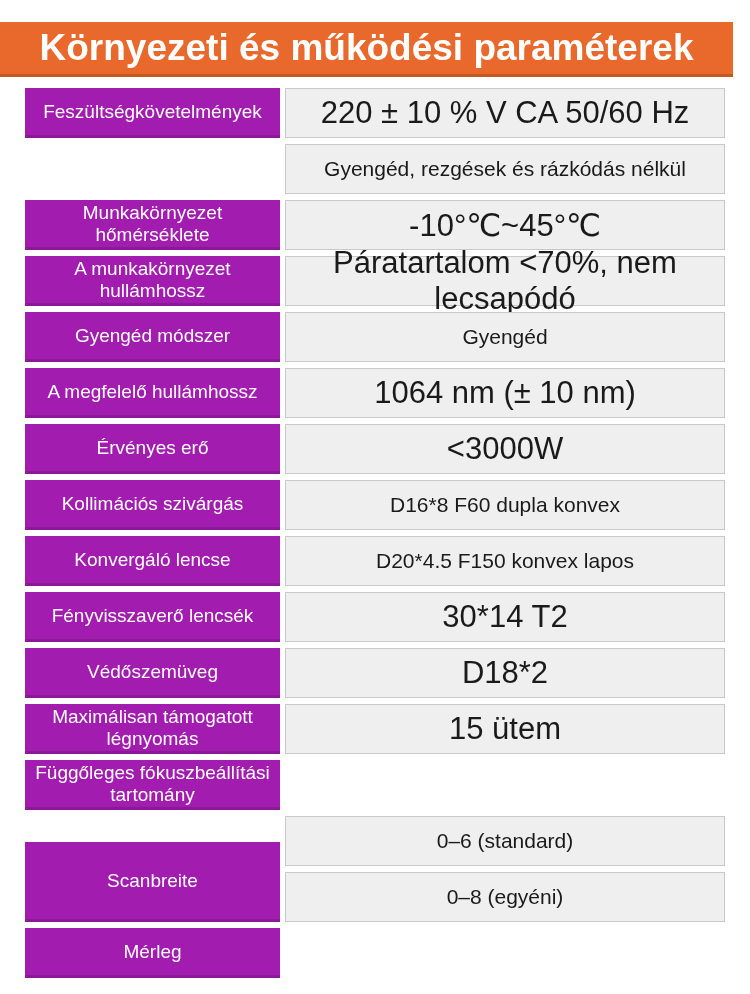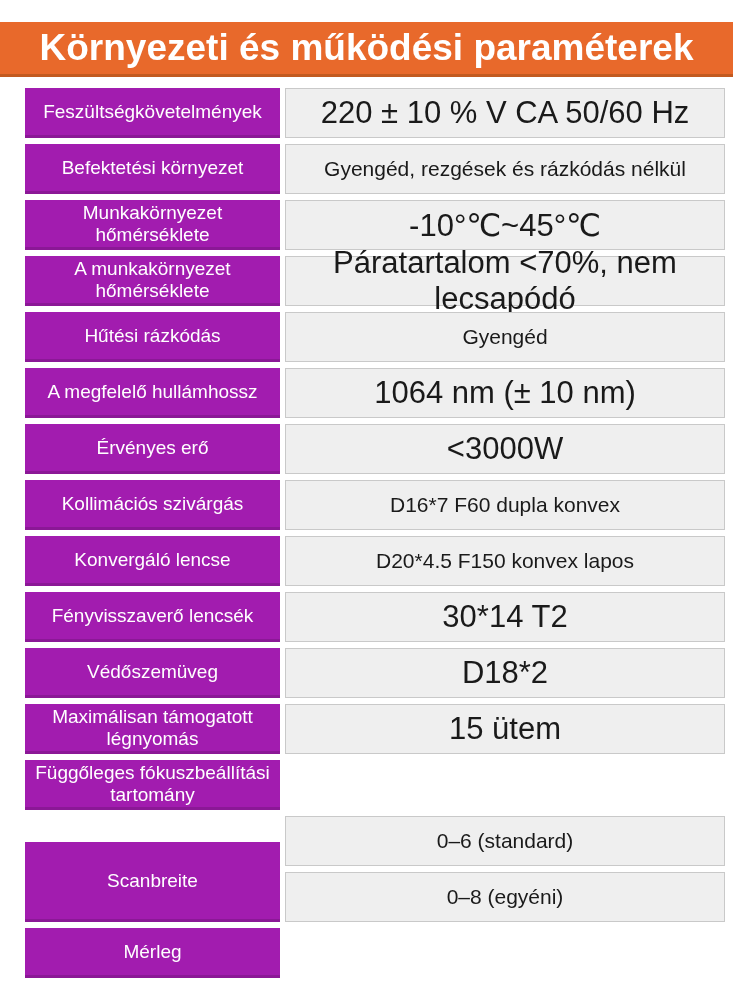--- a/index.html
+++ b/index.html
@@ -79,53 +79,52 @@
     <span class="title-text">Környezeti és működési paraméterek</span>
   </div>
 
   <div class="params-grid">
 
     <div class="lbl">Feszültségkövetelmények</div>
     <div class="val">
         <span class="pv">220 ± 10 % V CA 50/60 Hz</span>
       </div>
 
-    <div class="lbl">Befektetési környezet</div>
     <div class="val">
         <span class="pv lg">Gyengéd, rezgések és rázkódás nélkül</span>
       </div>
 
     <div class="lbl">Munkakörnyezet hőmérséklete</div>
     <div class="val">
         <span class="pv">-10°℃~45°℃</span>
       </div>
 
-    <div class="lbl">A munkakörnyezet hőmérséklete</div>
+    <div class="lbl">A munkakörnyezet hullámhossz</div>
     <div class="val">
         <span class="pv">Páratartalom &lt;70%, nem lecsapódó</span>
       </div>
 
-    <div class="lbl">Hűtési rázkódás</div>
+    <div class="lbl">Gyengéd módszer</div>
     <div class="val">
         <span class="pv lg">Gyengéd</span>
       </div>
 
     <div class="lbl">A megfelelő hullámhossz</div>
     <div class="val">
         <span class="pv">1064 nm (± 10 nm)</span>
       </div>
 
     <div class="lbl">Érvényes erő</div>
     <div class="val">
         <span class="pv">&lt;3000W</span>
       </div>
 
     <div class="lbl">Kollimációs szivárgás</div>
     <div class="val">
-        <span class="pv lg">D16*7 F60 dupla konvex</span>
+        <span class="pv lg">D16*8 F60 dupla konvex</span>
       </div>
 
     <div class="lbl">Konvergáló lencse</div>
     <div class="val">
         <span class="pv lg">D20*4.5 F150 konvex lapos</span>
       </div>
 
     <div class="lbl">Fényvisszaverő lencsék</div>
     <div class="val">
         <span class="pv">30*14 T2</span>

